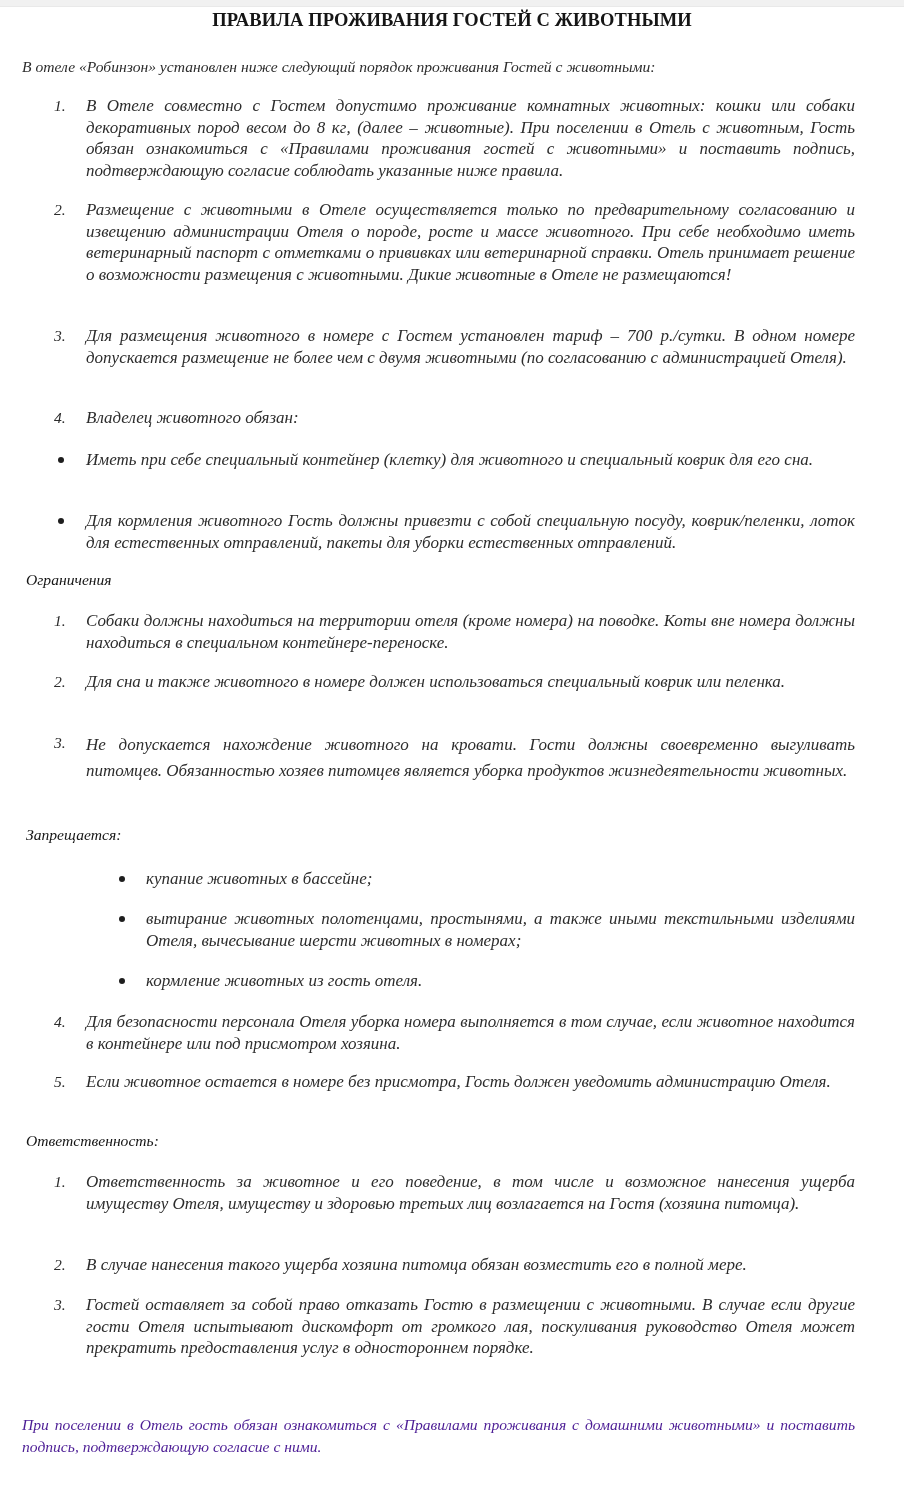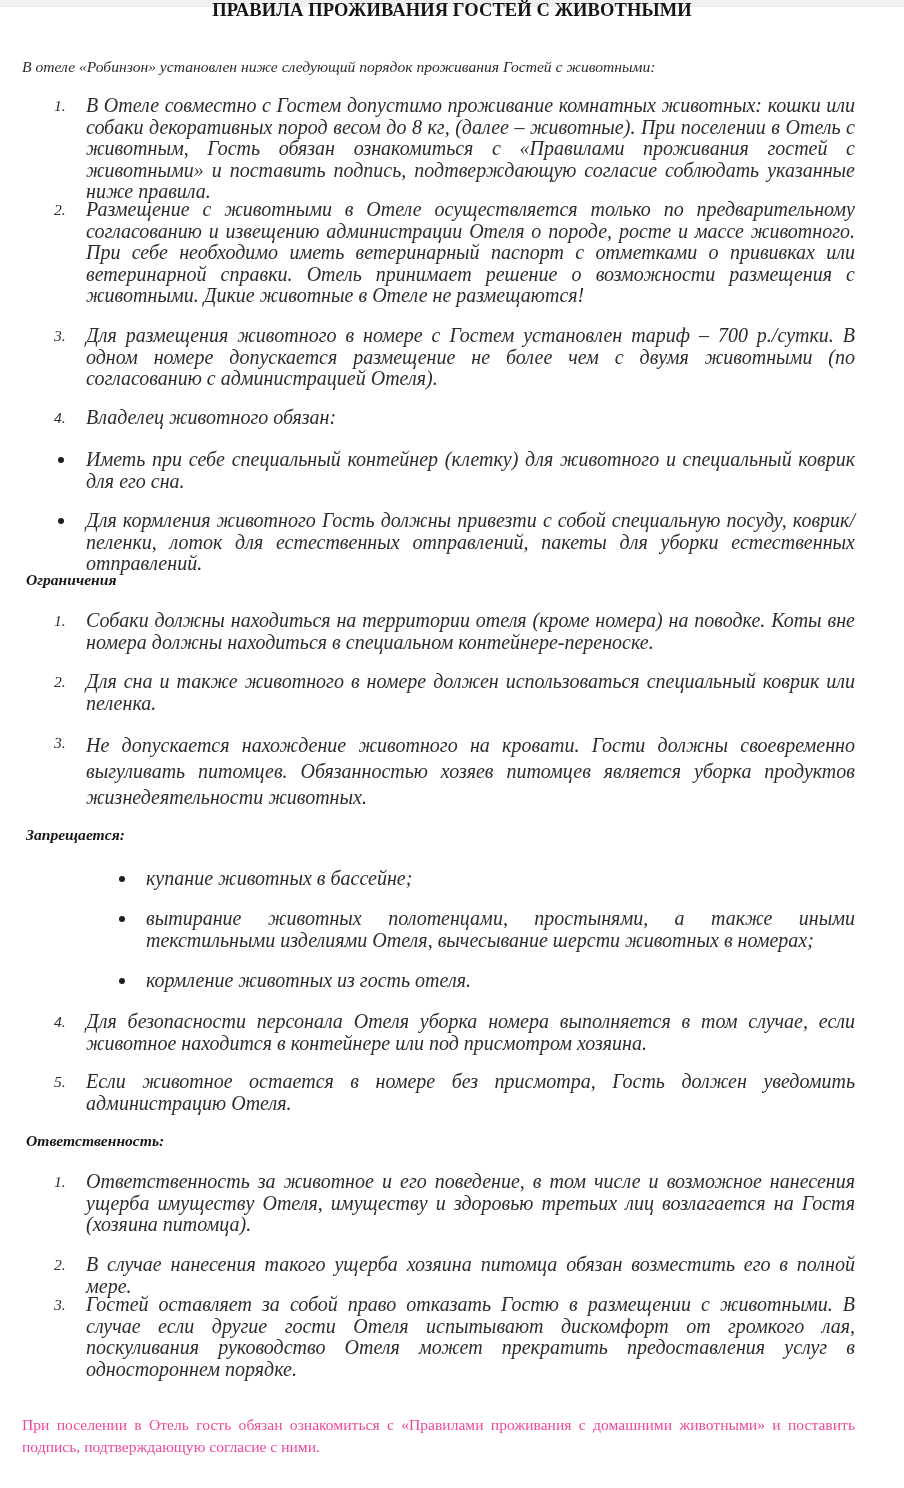--- a/index.html
+++ b/index.html
@@ -3,45 +3,45 @@
 <meta charset="utf-8">
 <style>
   html, body { margin: 0; padding: 0; background: #ffffff; }
   body {
     width: 904px; height: 1488px; position: relative; overflow: hidden;
     font-family: "Liberation Serif", "DejaVu Serif", serif;
     color: #2a2a2a;
   }
   .topbar { position: absolute; left: 0; top: 0; width: 904px; height: 6px; background: #f1f1f1; border-bottom: 1px solid #e9e9e9; }
   .title {
-    position: absolute; top: 0; left: 0; width: 904px; text-align: center;
+    position: absolute; top: 10px; left: 0; width: 904px; text-align: center;
     font-weight: bold; font-size: 18.5px; letter-spacing: 0.1px; color: #151515;
   }
   .para {
     position: absolute; font-style: italic; font-size: 15.6px; line-height: 21.6px;
     color: #2c2c2c; text-align: justify; text-align-last: left;
   }
   .intro { left: 22px; top: 56px; width: 800px; text-align: center; }
   .item { position: absolute; left: 0; width: 904px; }
   .num {
     position: absolute; left: 54px; font-style: italic; font-size: 15.6px; line-height: 21.6px; color: #2c2c2c;
   }
   .itext {
-    position: absolute; left: 86px; width: 769px; font-style: italic; font-size: 20px; line-height: 21.6px;
+    position: absolute; left: 86px; width: 769px; font-style: italic; font-size: 17px; line-height: 21.6px;
     color: #2c2c2c; text-align: justify; text-align-last: left;
   }
   .bullet-dot {
     position: absolute; width: 6px; height: 6px; border-radius: 50%; background: #1e1e1e;
   }
   .heading {
-    position: absolute; left: 26px; font-style: italic; font-weight: bold; font-size: 15.6px; color: #151515;
+    position: absolute; left: 26px; font-style: italic; font-weight: normal; font-size: 15.6px; color: #151515;
   }
   .closing {
-    position: absolute; left: 22px; width: 833px; top: 1414px; font-size: 15.6px;
-    line-height: 22px; color: #ec4899; text-align: justify; text-align-last: left;
+    position: absolute; left: 22px; width: 833px; top: 1414px; font-style: italic; font-size: 15.6px;
+    line-height: 22px; color: #4c1d95; text-align: justify; text-align-last: left;
   }
 </style>
 </head>
 <body>
 
 <div class="topbar"></div>
 
 <div class="title">ПРАВИЛА ПРОЖИВАНИЯ ГОСТЕЙ С ЖИВОТНЫМИ</div>
 
 <div class="para intro">В отеле «Робинзон» установлен ниже следующий порядок проживания Гостей с животными:</div>

